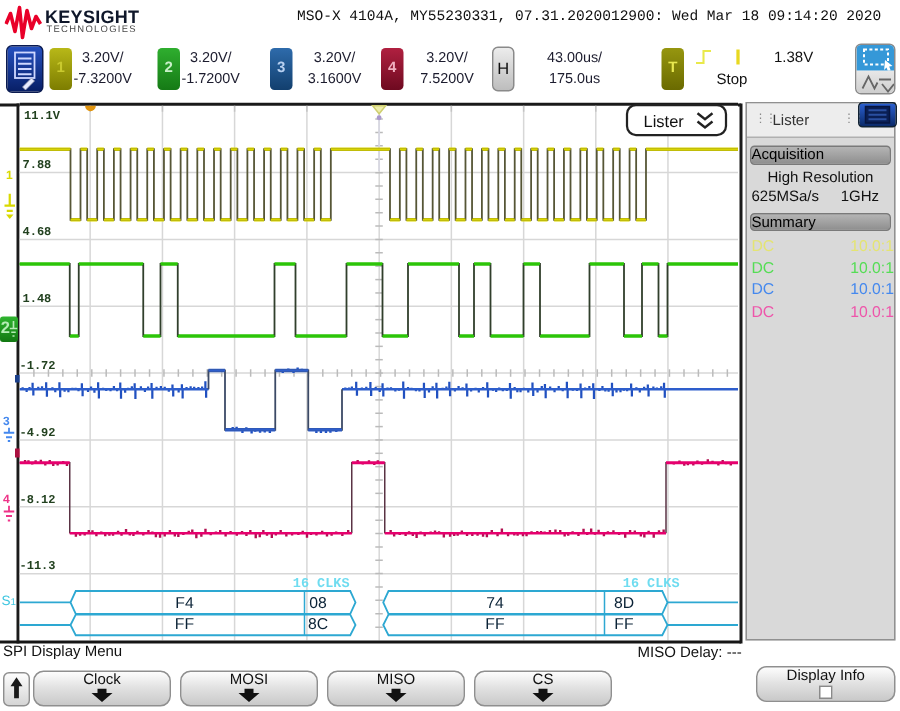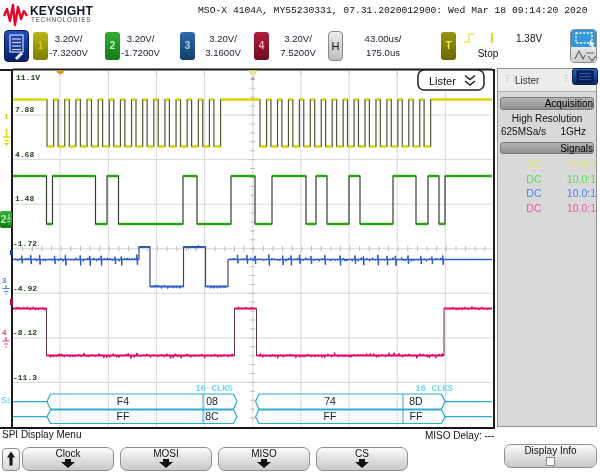--- a/index.html
+++ b/index.html
@@ -1,20 +1,20 @@
 <!DOCTYPE html>
 <html><head><meta charset="utf-8"><style>
 *{margin:0;padding:0;box-sizing:border-box;}
 body{width:600px;height:474px;background:#fff;font-family:"Liberation Sans",sans-serif;position:relative;overflow:hidden;}
 .abs{position:absolute;}
 .chb{position:absolute;top:32px;width:15px;height:28px;border-radius:3px;text-align:center;line-height:28px;font-size:10px;font-weight:bold;}
 .chtxt{position:absolute;top:31.5px;width:48px;font-size:9.6px;color:#1c1c2e;text-align:center;line-height:14.5px;white-space:nowrap;}
 .skey{position:absolute;top:447px;width:92px;height:24px;border-radius:7px;border:1px solid #8f8f8f;background:linear-gradient(#fdfdfd,#e3e3e3 45%,#c9c9c9);font-size:10px;text-align:center;color:#111;}
-.gbtn{position:absolute;left:2px;width:94px;height:13px;border-radius:3px;border:1px solid #7a7a7a;background:linear-gradient(#b4b4b4,#8f8f8f);font-size:10px;text-align:right;color:#000;line-height:12px;}
-.dcrow{position:absolute;left:3px;width:95px;font-size:10.5px;text-align:center;}
+.gbtn{position:absolute;left:2px;width:94px;height:13px;border-radius:3px;border:1px solid #7a7a7a;background:linear-gradient(#b4b4b4,#8f8f8f);font-size:10px;text-align:left;color:#000;line-height:12px;}
+.dcrow{position:absolute;left:3px;width:95px;font-size:10.5px;}
 .dcrow b{font-weight:normal;float:right;}
 </style></head><body>
 
 <svg class="abs" style="left:3px;top:2px" width="26" height="26" viewBox="0 0 26 26">
 <path d="M1,14 L4,7 L7,19 L10,3 L12,23 L15,5 L18,17 L21,9 L24,14" fill="none" stroke="#e90029" stroke-width="2.4" stroke-linejoin="round"></path>
 </svg>
 <div class="abs" style="left:30px;top:4px;font-size:12px;font-weight:bold;color:#0f172a;letter-spacing:0.2px">KEYSIGHT</div>
 <div class="abs" style="left:31px;top:16px;font-size:6.3px;color:#4a4a4a;letter-spacing:0.85px">TECHNOLOGIES</div>
 <div class="abs" style="left:198px;top:5px;font-family:'Liberation Mono',monospace;font-size:9.7px;color:#101010;white-space:nowrap">MSO-X 4104A, MY55230331, 07.31.2020012900: Wed Mar 18 09:14:20 2020</div>
 
@@ -288,21 +288,21 @@
 
 <div class="abs" style="left:497px;top:68px;width:100px;height:359px;background:#d9d9d9;border:1px solid #909090">
  <div style="height:23px;background:#ededed;border-bottom:1px solid #b0b0b0;position:relative">
    <span style="position:absolute;left:5px;top:5px;color:#8a8a8a;font-size:8px;letter-spacing:-1px">⋮⋮</span>
    <span style="position:absolute;left:17px;top:6px;font-size:10px;color:#333">Lister</span>
    <span style="position:absolute;left:64px;top:5px;color:#8a8a8a;font-size:8px;letter-spacing:-1px">⋮⋮</span>
  </div>
  <div class="gbtn" style="top:28px">Acquisition</div>
  <div class="abs" style="left:0;top:44px;width:98px;text-align:center;font-size:10px;color:#111">High Resolution</div>
  <div class="abs" style="left:3px;top:57px;width:93px;font-size:10px;color:#111">625MSa/s<span style="float:right;margin-right:8px">1GHz</span></div>
- <div class="gbtn" style="top:73px;height:12px;line-height:11px">Signals</div>
+ <div class="gbtn" style="top:73px;height:12px;line-height:11px">Summary</div>
  <div class="dcrow" style="top:89px;color:#e4e472">DC<b>10.0:1</b></div>
  <div class="dcrow" style="top:103.5px;color:#55dd55">DC<b>10.0:1</b></div>
  <div class="dcrow" style="top:118px;color:#4488ee">DC<b>10.0:1</b></div>
  <div class="dcrow" style="top:132.5px;color:#ee55aa">DC<b>10.0:1</b></div>
 </div>
 <div class="abs" style="left:572px;top:68px;width:26px;height:17px;border-radius:3px;background:linear-gradient(#2a5fd0,#0a2a6a);border:1px solid #123">
 <svg width="24" height="15" viewBox="0 0 24 15">
       <rect x="4" y="2" width="16" height="11" fill="#0a1f55" stroke="#061540" stroke-width="1"></rect>
       <line x1="6" y1="4.5" x2="18" y2="4.5" stroke="#2a4fa0" stroke-width="1.3"></line>
       <line x1="6" y1="7.5" x2="18" y2="7.5" stroke="#2a4fa0" stroke-width="1.3"></line>

